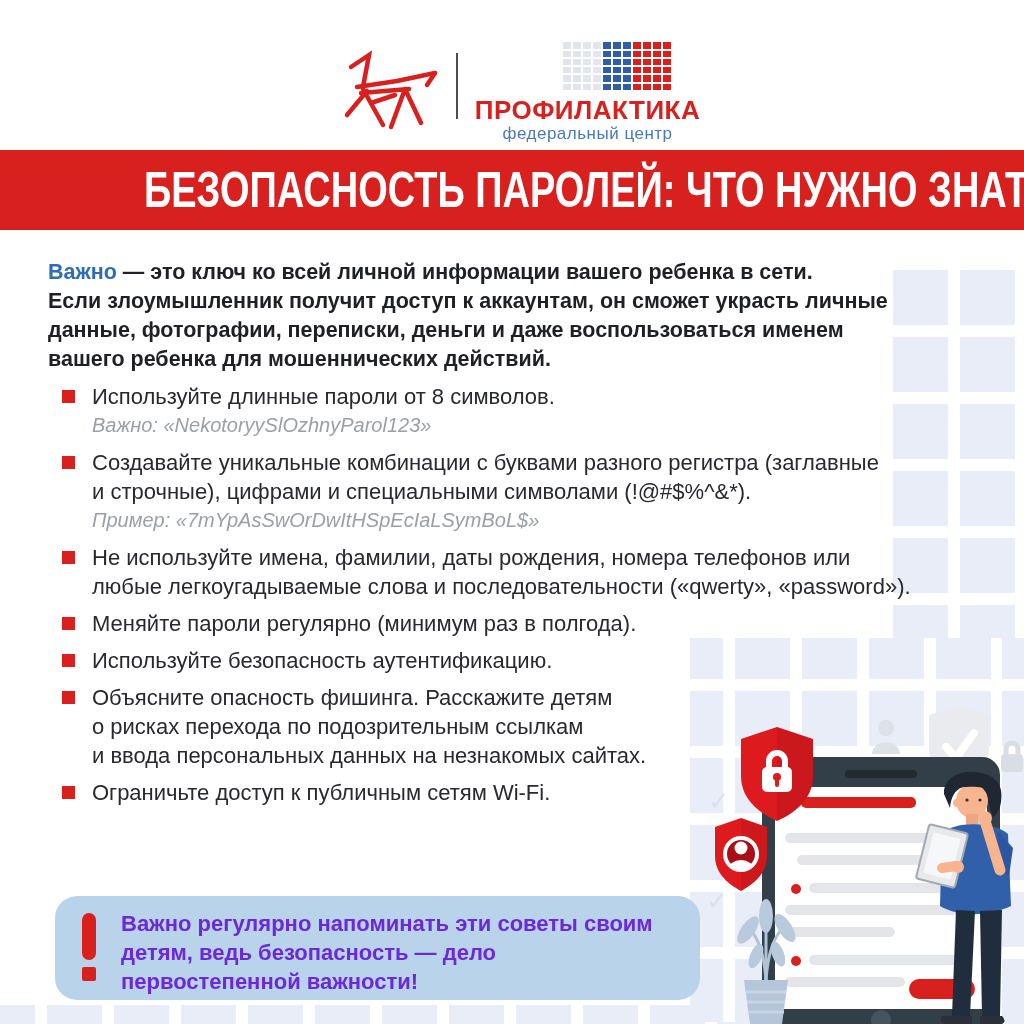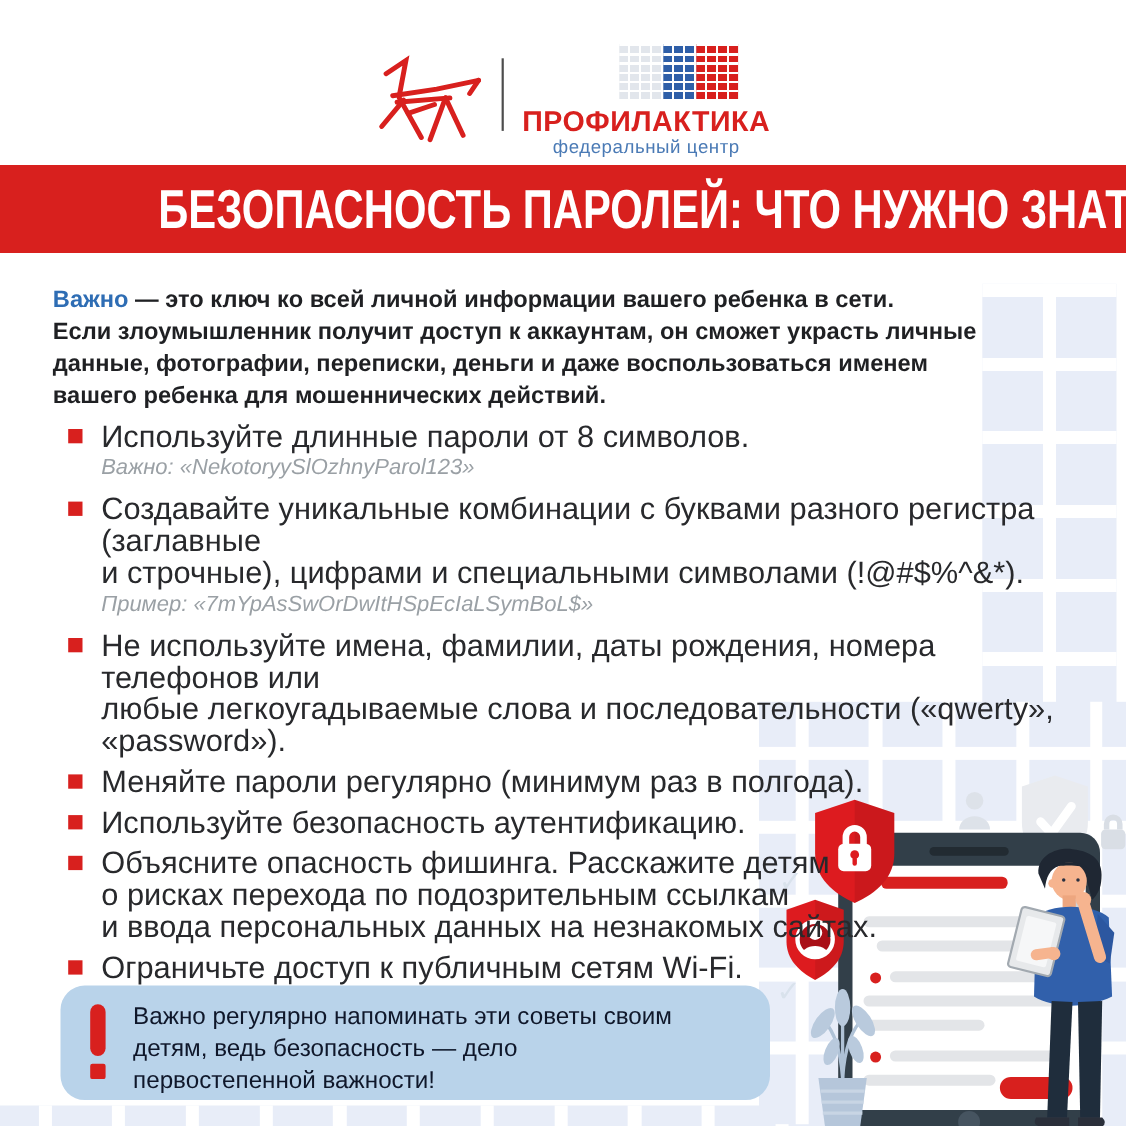--- a/index.html
+++ b/index.html
@@ -43,29 +43,29 @@
 
   
   .intro { position:absolute; left:48px; top:238px; width:930px; font-size:21.5px; line-height:29px; font-weight:700; color:#1f2023; white-space:pre-line; z-index:2; }
   .intro .hl { color:#2e6db4; }
 
   
   .tips { position:absolute; left:62px; top:362px; width:930px; list-style:none; z-index:2; }
   .tip { display:flex; align-items:flex-start; margin-bottom:8px; }
   .tip-marker { flex:0 0 13px; width:13px; height:13px; margin-top:8px; background:#d8201e; }
   .tip-body { margin-left:17px; }
-  .tip-text { display:block; font-size:28px; line-height:29px; font-weight:400; color:#28292c; white-space:pre-line; }
+  .tip-text { display:block; font-size:22px; line-height:29px; font-weight:400; color:#28292c; white-space:pre-line; }
   .tip-example { display:block; font-size:20px; line-height:29px; font-style:italic; color:#9aa0a5; white-space:pre-line; }
 
   
   .callout { position:absolute; left:55px; top:876px; width:645px; height:104px; background:#b9d3ea; border-radius:22px; z-index:3; }
   .excl { position:absolute; left:27px; top:17px; width:14px; height:70px; }
   .excl-bar { width:14px; height:47px; background:#d8201e; border-radius:7px; }
   .excl-dot { width:14px; height:14px; margin-top:7px; background:#d8201e; border-radius:2px; }
-  .callout-text { position:absolute; left:66px; top:13px; width:560px; font-size:22px; line-height:29px; font-weight:400; color:#0f172a; white-space:pre-line; }
+  .callout-text { position:absolute; left:66px; top:13px; width:560px; font-size:22px; line-height:29px; font-weight:700; color:#6d28d9; white-space:pre-line; }
 
   
   .illustration { position:absolute; left:690px; top:618px; width:334px; height:396px; z-index:1; }
   .illo-grid { position:absolute; left:0; top:0; width:334px; height:384px; background-position:-22px -8px; }
   .illo-item { position:absolute; }
   .check-glyph { position:absolute; font-size:26px; font-weight:700; color:#d9e2ec; }
   .ground { position:absolute; left:8px; top:387px; width:320px; height:3px; background:#dfe4e9; border-radius:2px; }
 
   .tablet { position:absolute; left:72px; top:119px; width:238px; height:276px; background:#323f49; border-radius:18px; }
   .tablet-speaker { position:absolute; left:50%; top:13px; transform:translateX(-50%); width:72px; height:8px; background:#222b32; border-radius:4px; }

